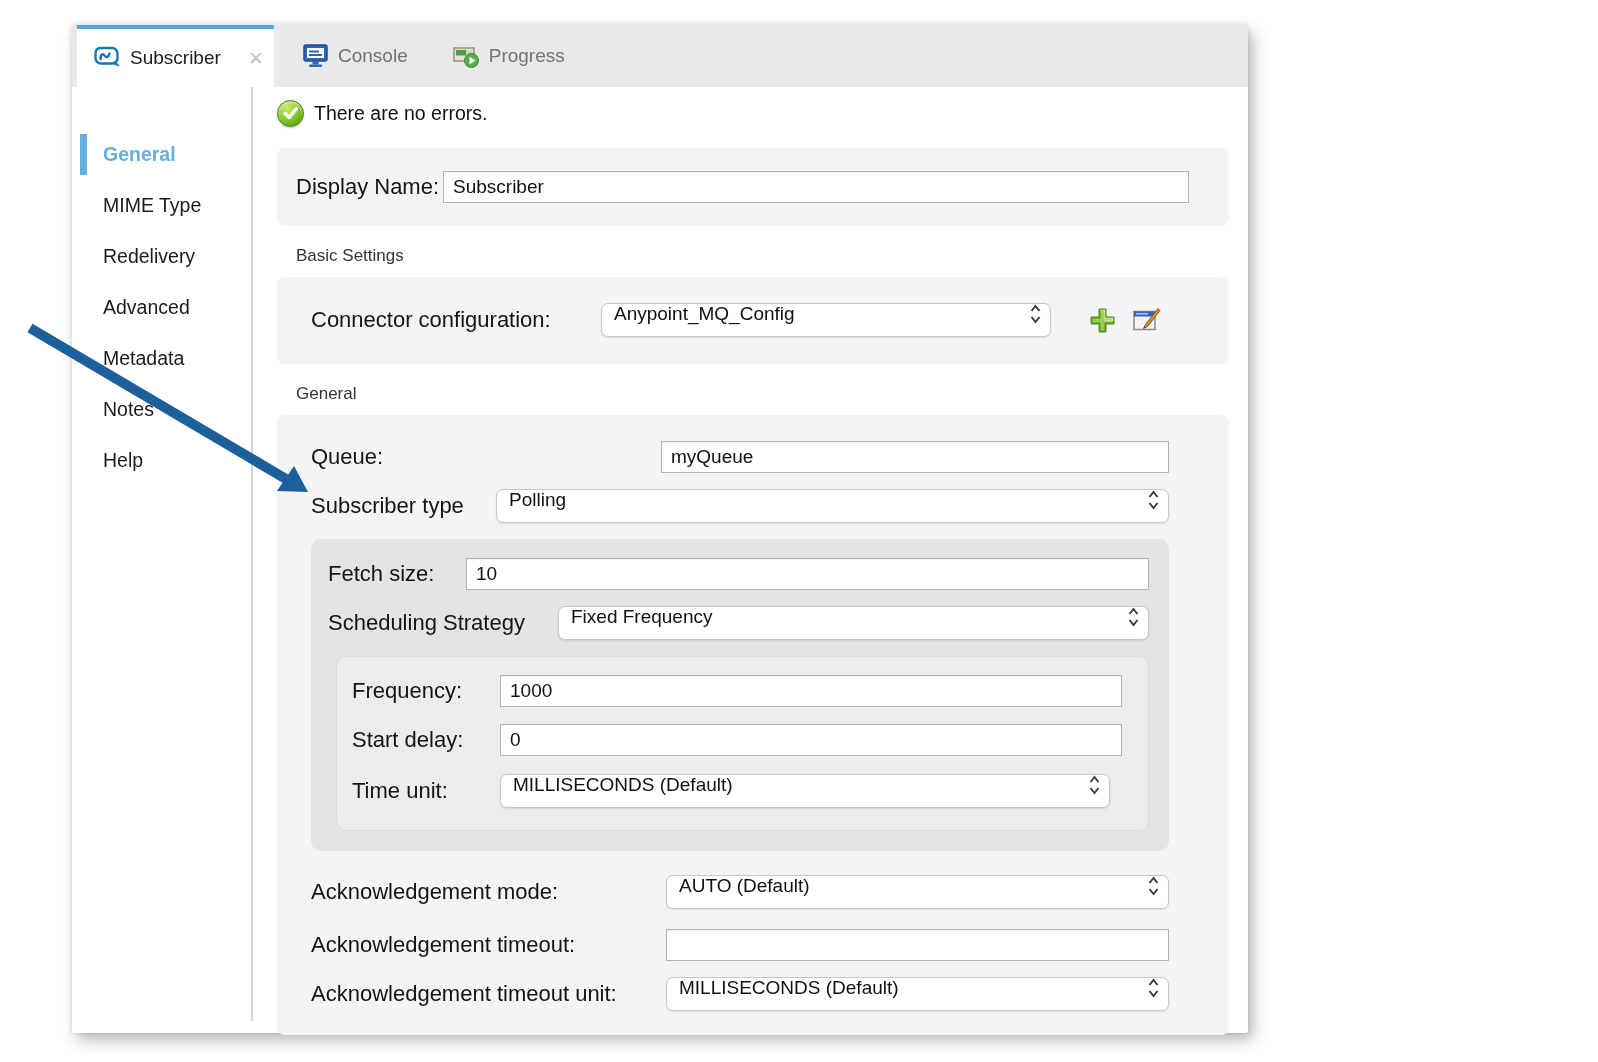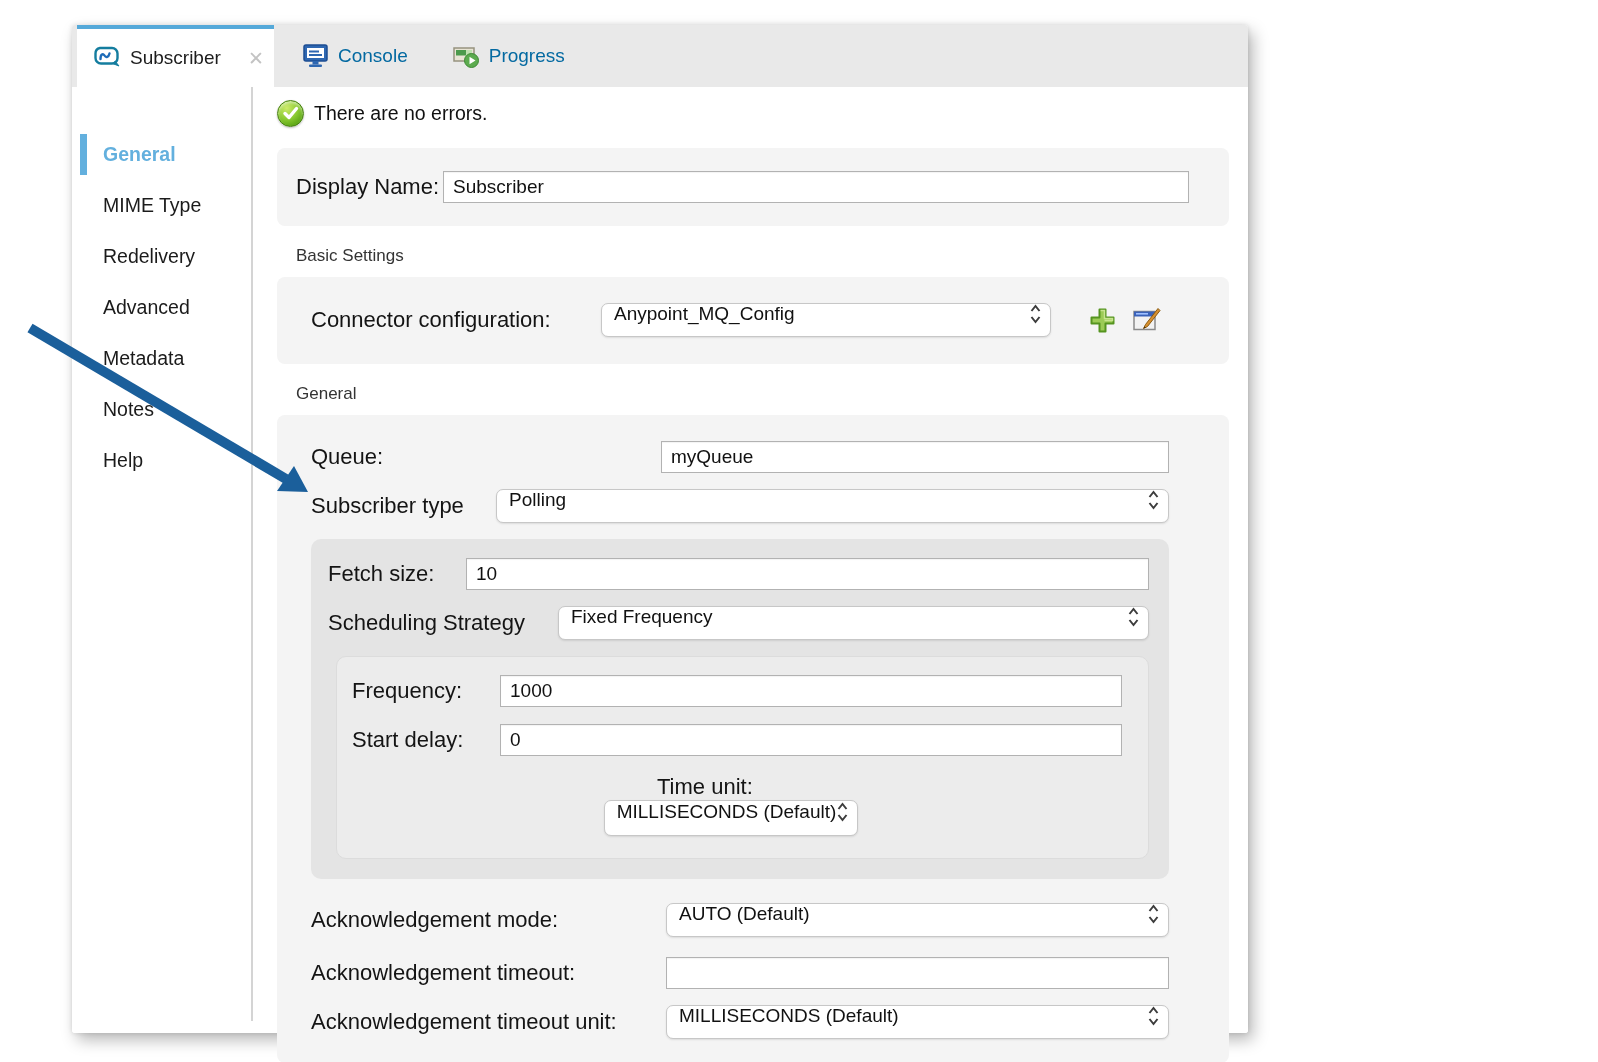--- a/index.html
+++ b/index.html
@@ -12,21 +12,21 @@
     box-shadow: 5px 7px 16px rgba(0,0,0,0.28), 0 0 5px rgba(0,0,0,0.12);
   }
 
   
   .tabbar { position:absolute; left:0; top:0; right:0; height:62px;
             background:#e9e9e9; border-radius:3px 3px 0 0;
             display:flex; align-items:stretch; }
   .tab { display:flex; align-items:center; gap:9px; font-size:19px; }
   .tab.active { margin-left:5px; width:197px; background:#ffffff;
                 border-top:4px solid #55a9d9; color:#1d1d1d; padding:0 10px 0 14px; }
-  .tab.inactive { color:#0369a1; padding:0 16px; margin-left:12px;justify-content:space-between; }
+  .tab.inactive { color:#737373; padding:0 16px; margin-left:12px;justify-content:space-between; }
   .tab-close { color:#c3c3c3; font-size:19px; margin-left:auto; cursor:default; }
 
   
   .content { position:absolute; top:62px; left:0; right:0; bottom:0; background:#fff;
              border-radius:0 0 3px 3px; }
   .sidebar { position:absolute; left:0; top:0; width:181px; bottom:12px;
              border-right:2px solid #d4d4d4; padding-top:42px; }
   .side-item { position:relative; height:51px; display:flex; align-items:center;
                padding-left:31px; font-size:19.5px; color:#1b1b1b; cursor:pointer; }
   .side-item.active { color:#63b0de; font-weight:bold; }
@@ -260,21 +260,21 @@
 
           <div class="inner-panel">
             <div class="row mb17">
               <span class="lbl w-inner">Frequency:</span>
               <input class="tf" type="text" value="1000" style="">
             </div>
             <div class="row mb18">
               <span class="lbl w-inner">Start delay:</span>
               <input class="tf" type="text" value="0" style="">
             </div>
-            <div class="row" style="padding-right:12px;flex-direction:column;">
+            <div class="row" style="padding-right:12px;">
               <span class="lbl w-inner">Time unit:</span>
               <div class="select">
                 <span>MILLISECONDS (Default)</span>
                 <span class="chev">
                   <svg width="13" height="22" viewBox="0 0 13 22">
                     <path d="M2.5 8 L6.5 3 L10.5 8" fill="none" stroke="#3c3c3c" stroke-width="2"></path>
                     <path d="M2.5 14 L6.5 19 L10.5 14" fill="none" stroke="#3c3c3c" stroke-width="2"></path>
                   </svg>
                 </span>
               </div>

